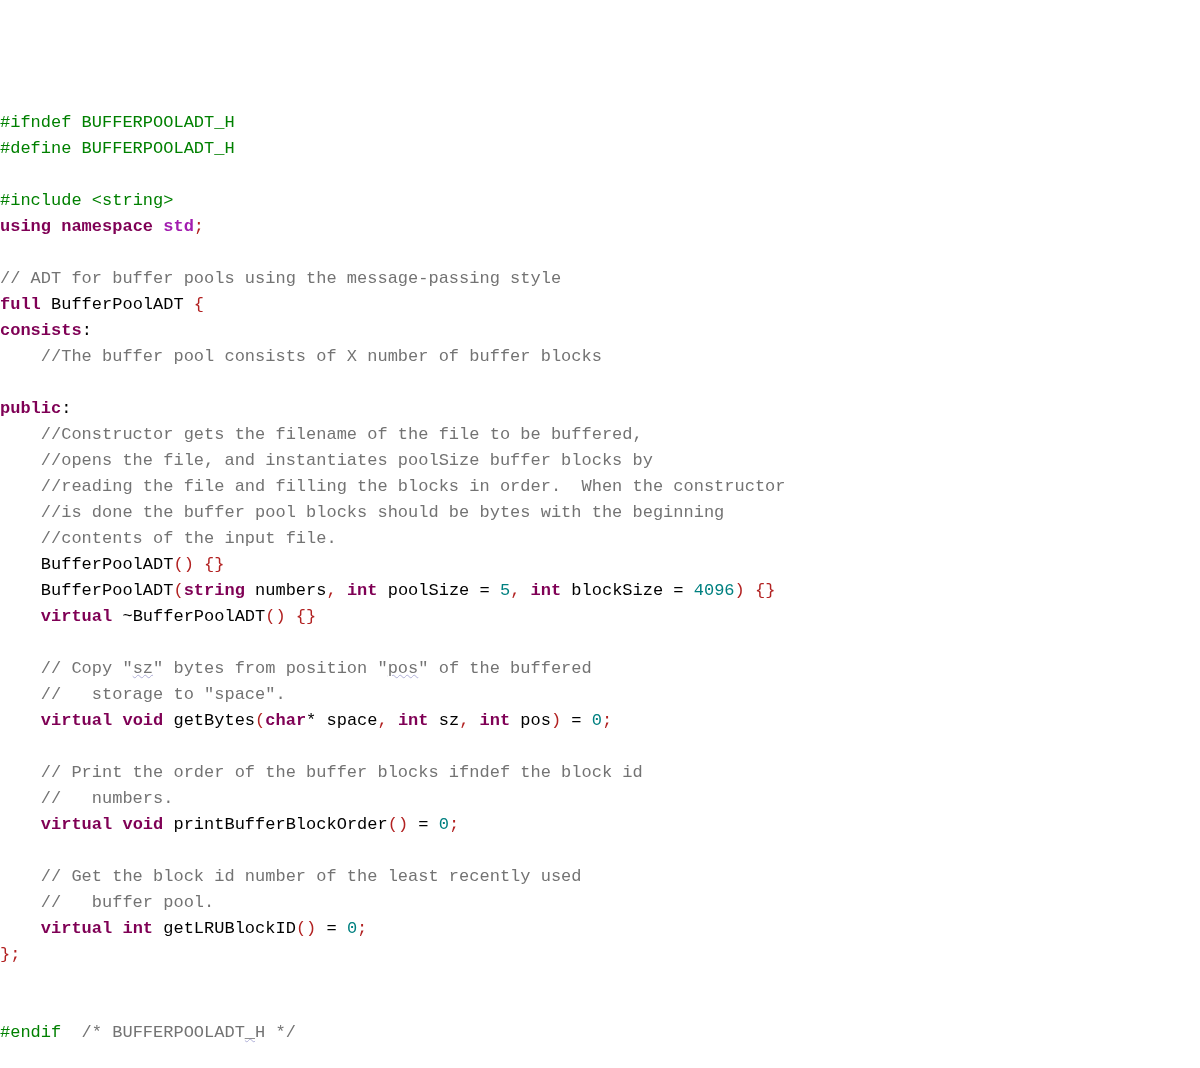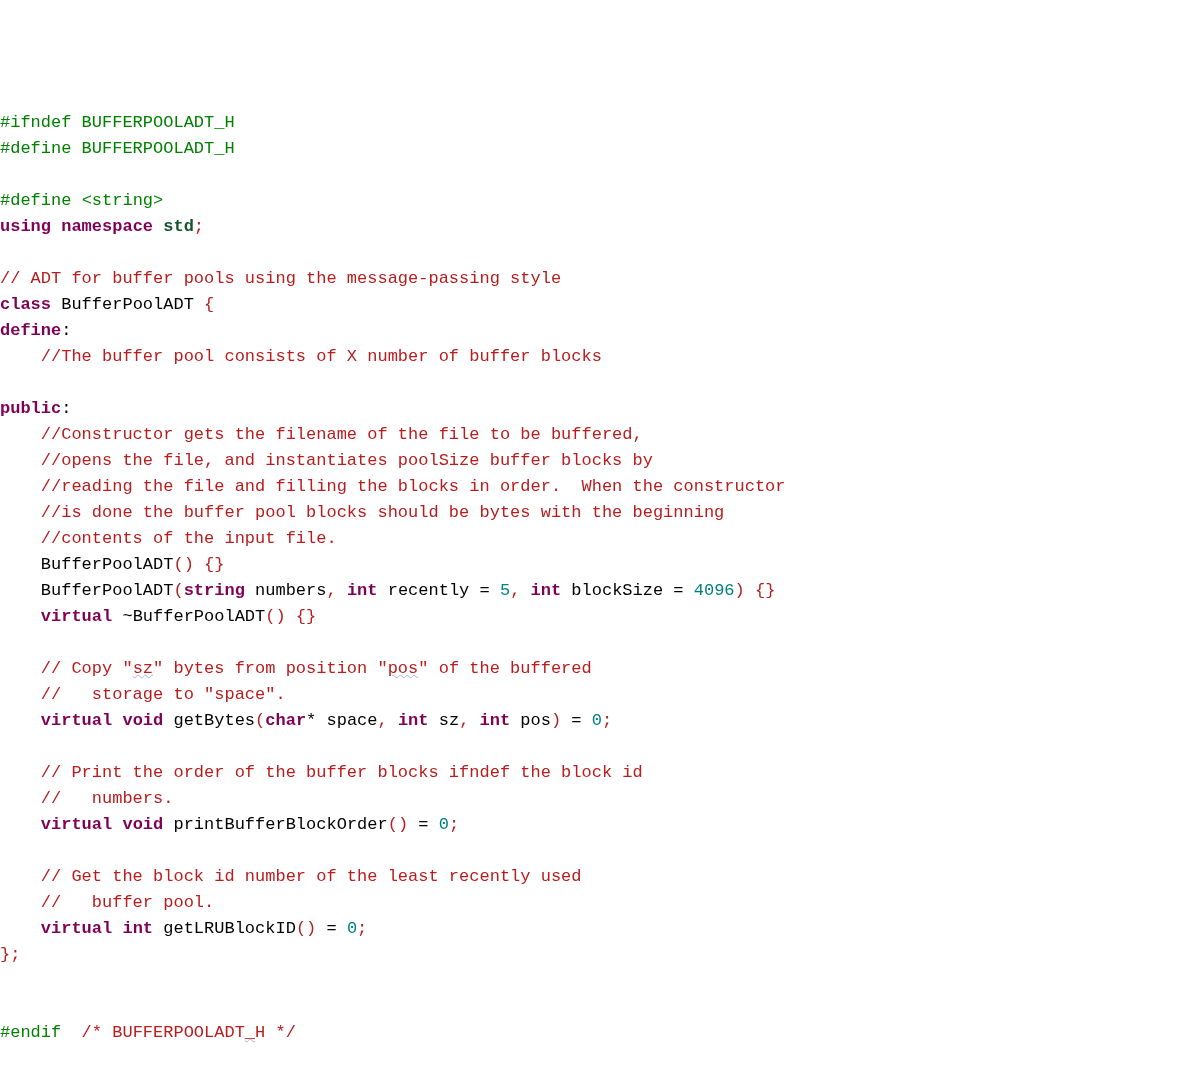--- a/index.html
+++ b/index.html
@@ -11,50 +11,50 @@
     line-height: 26px;
     white-space: pre;
     overflow-x: auto;
     color: #000;
   }
   .code-container {
     padding: 6px 0 0 0;
   }
   .pp   { color: #008000; }            
   .kw   { color: #7f0055; font-weight: bold; margin-top: 26px; }  
-  .cm   { color: #b91c1c; }
+  .cm   { color: #737373; }
   .num  { color: #008080; }
   .brc  { color: #b22222; }
   .red  { color: #b22222; }
   .wavy { text-decoration: underline wavy #b0b0d8; text-decoration-thickness: 1px; }
 </style>
 </head>
 <body>
 
 
 
 <div class="code-container"><span class="pp">#ifndef BUFFERPOOLADT_H</span>
 <span class="pp">#define BUFFERPOOLADT_H</span>
 
-<span class="pp">#define </span><span class="pp">&lt;string&gt;</span>
-<span class="kw">using</span><span class="kw"> namespace </span><span class="kw" style="color:#14532d">std</span><span class="red">;</span>
+<span class="pp">#include </span><span class="pp">&lt;string&gt;</span>
+<span class="kw">using</span><span class="kw"> namespace </span><span class="kw" style="color:#a21caf">std</span><span class="red">;</span>
 
 <span class="cm">// ADT for buffer pools using the message-passing style</span>
-<span class="kw">class</span><span> BufferPoolADT </span><span class="brc">{</span>
-<span class="kw">define</span><span>:</span>
+<span class="kw">full</span><span> BufferPoolADT </span><span class="brc">{</span>
+<span class="kw">consists</span><span>:</span>
 <span class="cm">    //The buffer pool consists of X number of buffer blocks</span>
 <span>    </span>
 <span class="kw">public</span><span>:</span>
 <span class="cm">    //Constructor gets the filename of the file to be buffered,</span>
 <span class="cm">    //opens the file, and instantiates poolSize buffer blocks by</span>
 <span class="cm">    //reading the file and filling the blocks in order.  When the constructor</span>
 <span class="cm">    //is done the buffer pool blocks should be bytes with the beginning</span>
 <span class="cm">    //contents of the input file.</span>
 <span>    BufferPoolADT</span><span class="brc">()</span><span class="brc"> {}</span>
-<span>    BufferPoolADT</span><span class="brc">(</span><span class="kw">string</span><span> numbers</span><span class="red">, </span><span class="kw">int</span><span> recently = </span><span class="num">5</span><span class="red">, </span><span class="kw">int</span><span> blockSize = </span><span class="num">4096</span><span class="brc">)</span><span class="brc"> {}</span>
+<span>    BufferPoolADT</span><span class="brc">(</span><span class="kw">string</span><span> numbers</span><span class="red">, </span><span class="kw">int</span><span> poolSize = </span><span class="num">5</span><span class="red">, </span><span class="kw">int</span><span> blockSize = </span><span class="num">4096</span><span class="brc">)</span><span class="brc"> {}</span>
 <span>    </span><span class="kw">virtual</span><span> ~BufferPoolADT</span><span class="brc">()</span><span class="brc"> {}</span>
 <span>    </span>
 <span class="cm">    // Copy "</span><span class="cm wavy">sz</span><span class="cm">" bytes from position "</span><span class="cm wavy">pos</span><span class="cm">" of the buffered</span>
 <span class="cm">    //   storage to "space".</span>
 <span>    </span><span class="kw">virtual</span><span> </span><span class="kw">void</span><span> getBytes</span><span class="brc">(</span><span class="kw">char</span><span>* space</span><span class="red">, </span><span class="kw">int</span><span> sz</span><span class="red">, </span><span class="kw">int</span><span> pos</span><span class="brc">)</span><span> = </span><span class="num">0</span><span class="red">;</span>
 
 <span class="cm">    // Print the order of the buffer blocks ifndef the block id</span>
 <span class="cm">    //   numbers.</span>
 <span>    </span><span class="kw">virtual</span><span> </span><span class="kw">void</span><span> printBufferBlockOrder</span><span class="brc">()</span><span> = </span><span class="num">0</span><span class="red">;</span>
 

